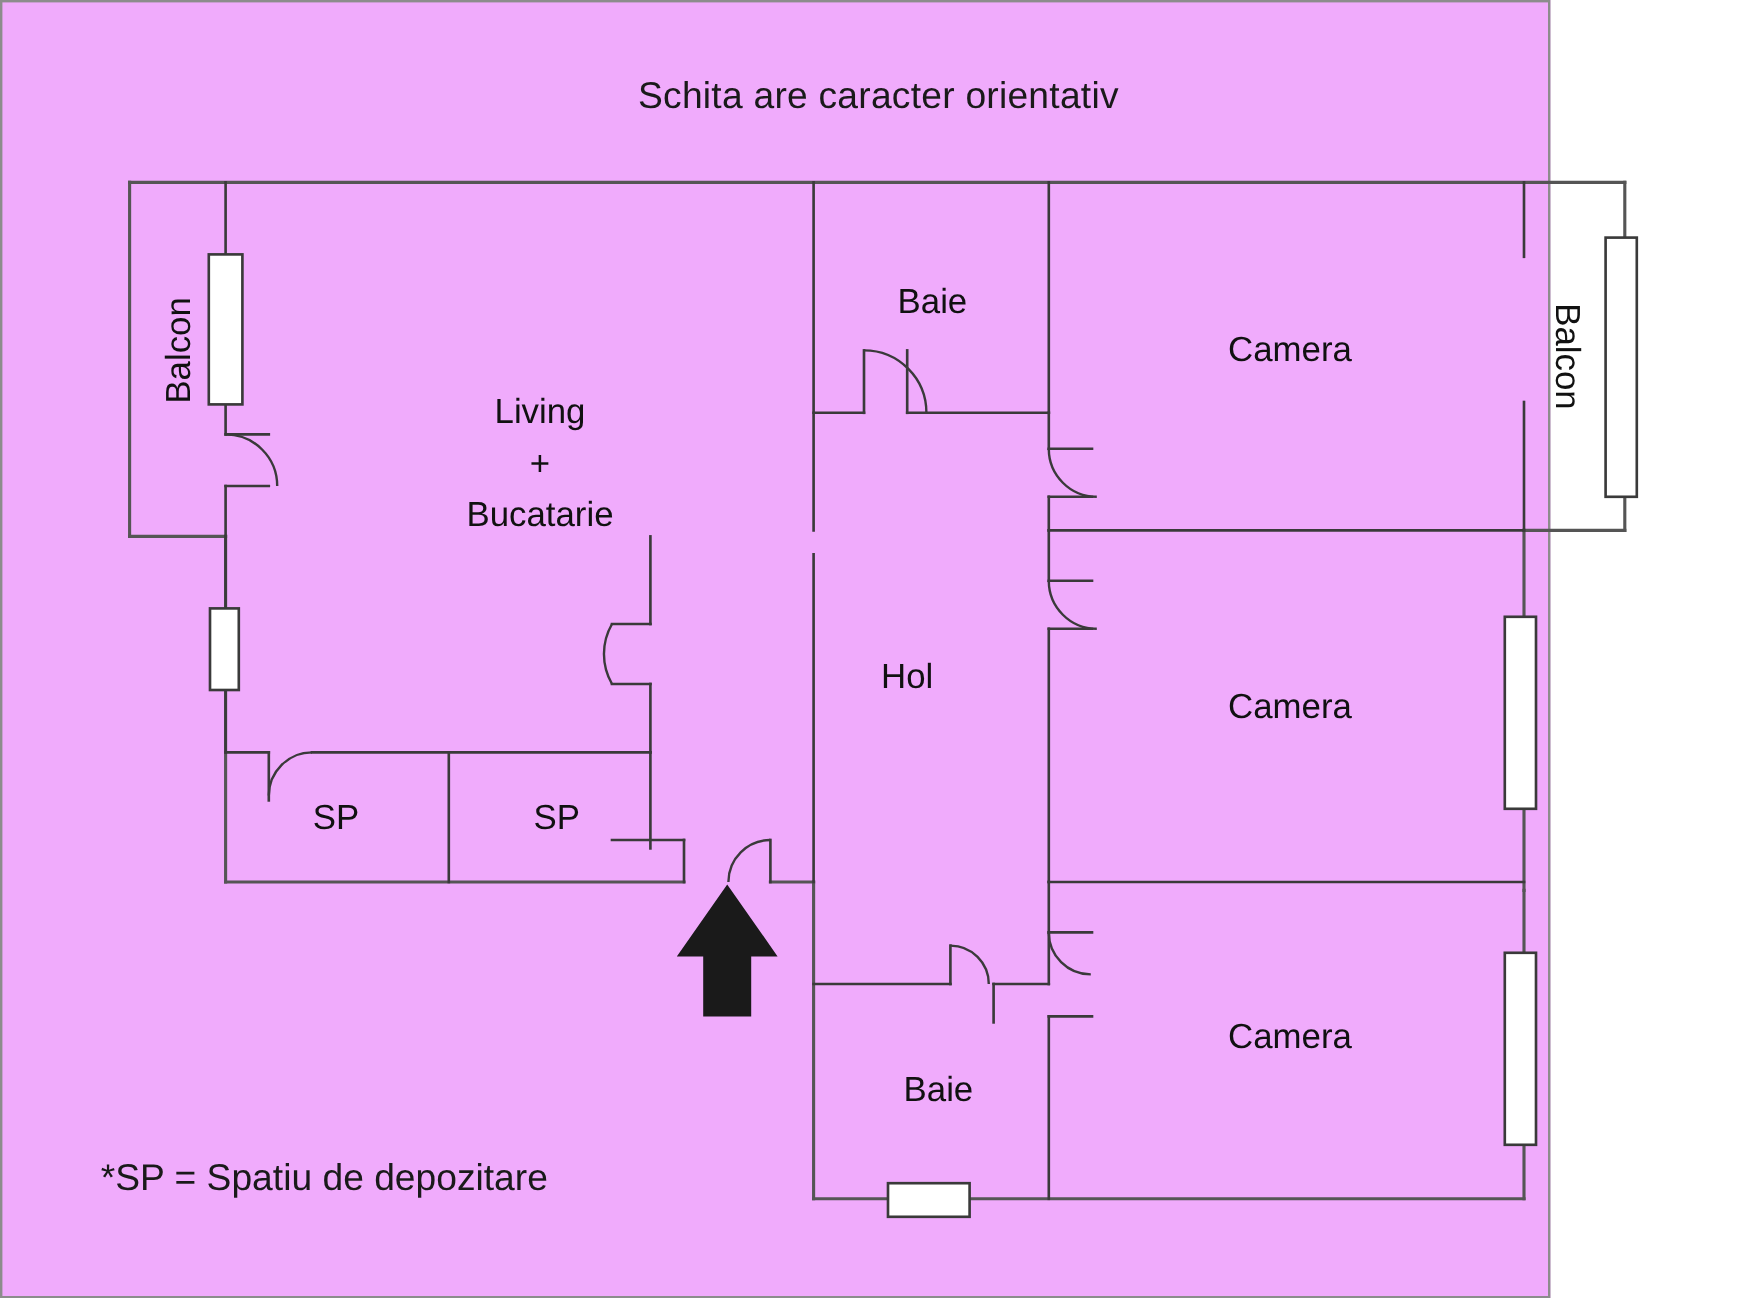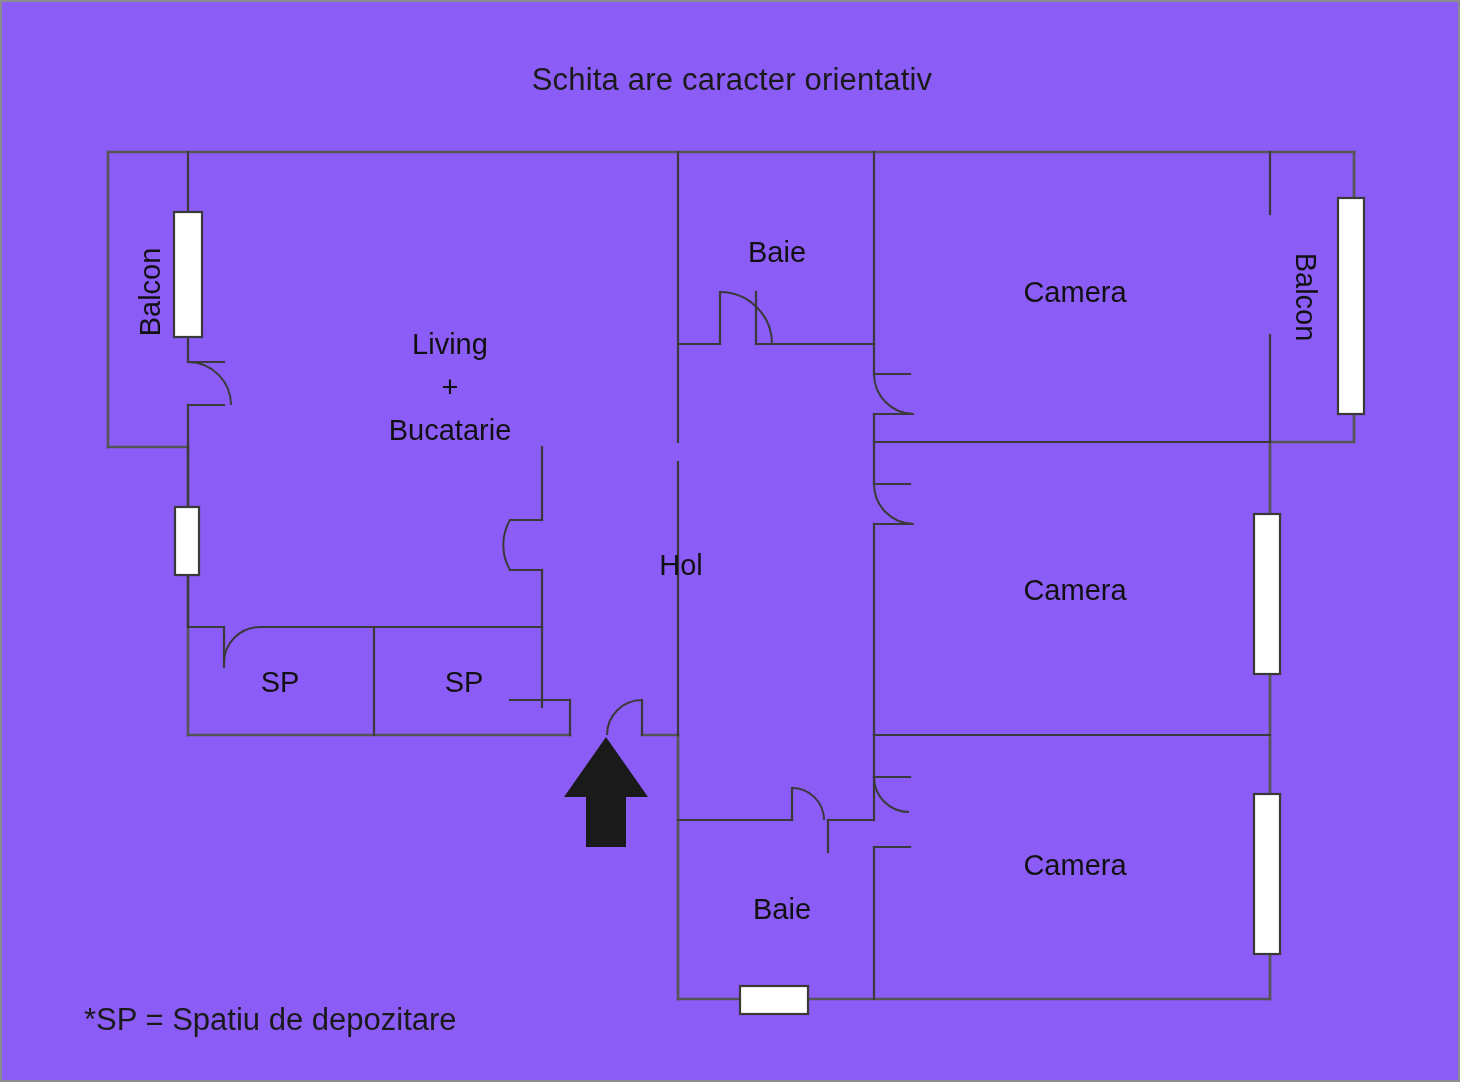--- a/index.html
+++ b/index.html
@@ -8,41 +8,41 @@
     background: #ffffff;
   }
   body {
     width: 1460px;
     height: 1082px;
     font-family: "Liberation Sans", sans-serif;
     overflow: hidden;
   }
   #page {
     position: relative;
-    width: 1460px;
+    width: 1292px;
     height: 1082px;
-    background: #8b5cf6;
+    background: #f0abfc;
     box-sizing: border-box;
     border: 2px solid #8c8c8c;
   }
   #plan-title {
     position: absolute;
     left: 0;
     top: 60px;
     width: 1460px;
     text-align: center;
     font-size: 31px;
     color: #1a1a1a;
     letter-spacing: 0.2px;
     font-family: "Liberation Sans", sans-serif;
   }
   #legend-note {
     position: absolute;
     left: 82px;
-    top: 1000px;
+    top: 962px;
     font-size: 31px;
     color: #1a1a1a;
     white-space: nowrap;
   }
   svg#floorplan {
     position: absolute;
     left: 0;
     top: 0;
     width: 1460px;
     height: 1082px;
@@ -193,21 +193,21 @@
     <div>+</div>
     <div>Bucatarie</div>
   </div>
 
   <div class="room-label centered" style="left:775px; top:250px;">Baie</div>
 
   <div class="room-label centered" style="left:1073px; top:290px;">Camera</div>
 
   <div class="room-label rot-cw" style="left:1303px; top:295px;">Balcon</div>
 
-  <div class="room-label centered" style="left:679px; top:563px;">Hol</div>
+  <div class="room-label centered" style="left:754px; top:563px;">Hol</div>
 
   <div class="room-label centered" style="left:1073px; top:588px;">Camera</div>
 
   <div class="room-label centered" style="left:278px; top:680px;">SP</div>
 
   <div class="room-label centered" style="left:462px; top:680px;">SP</div>
 
   <div class="room-label centered" style="left:780px; top:907px;">Baie</div>
 
   <div class="room-label centered" style="left:1073px; top:863px;">Camera</div>

